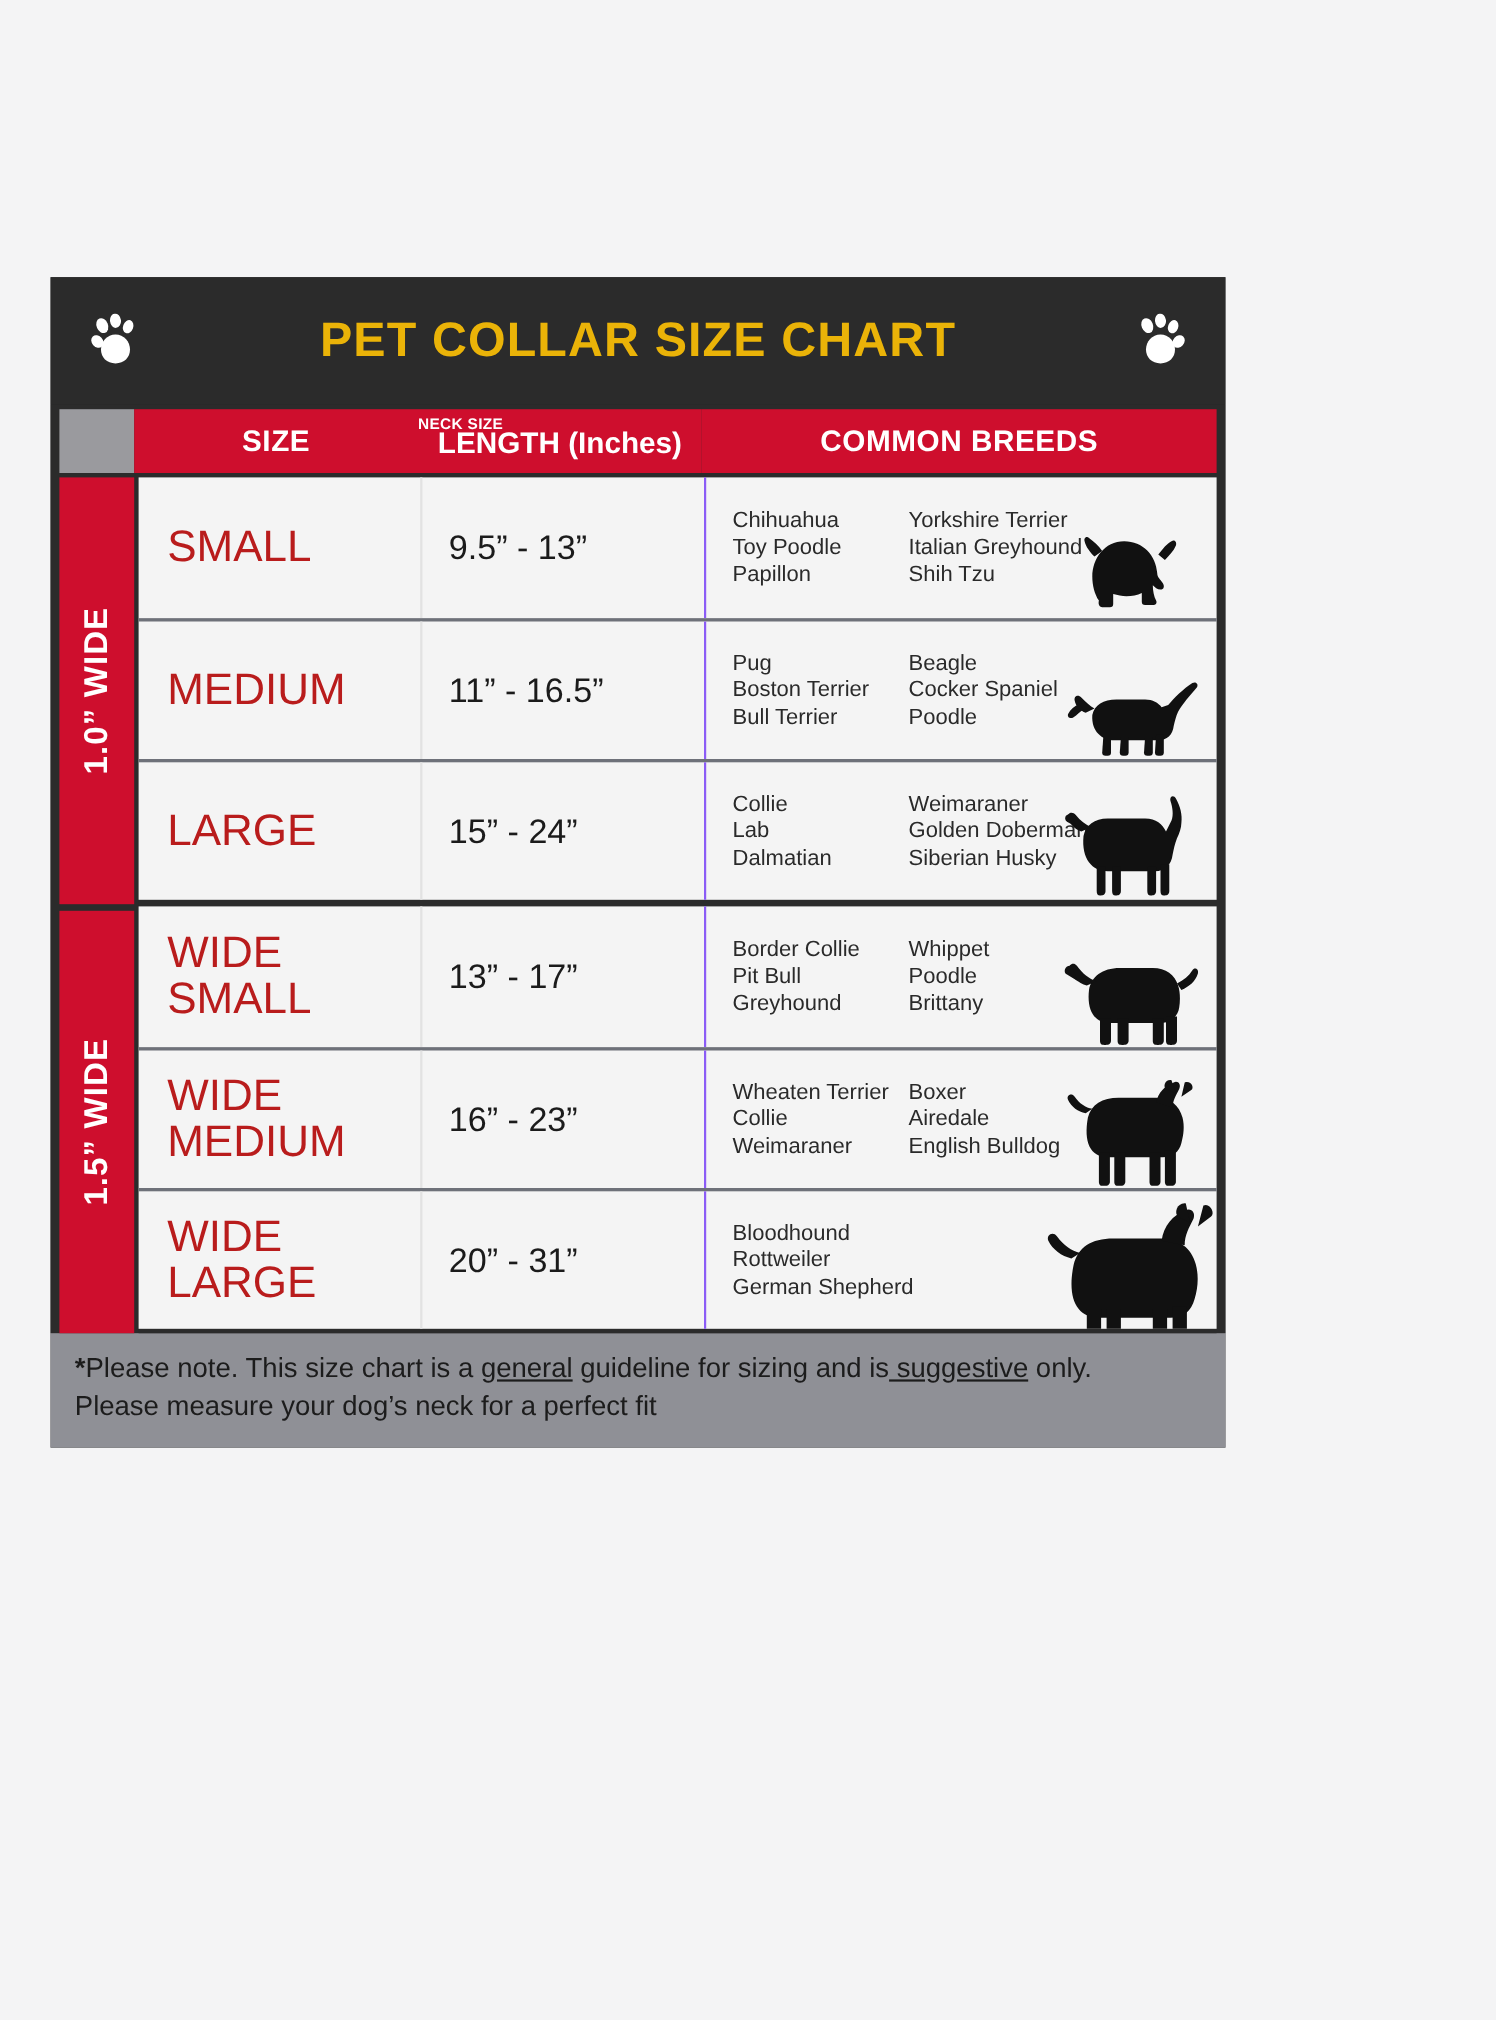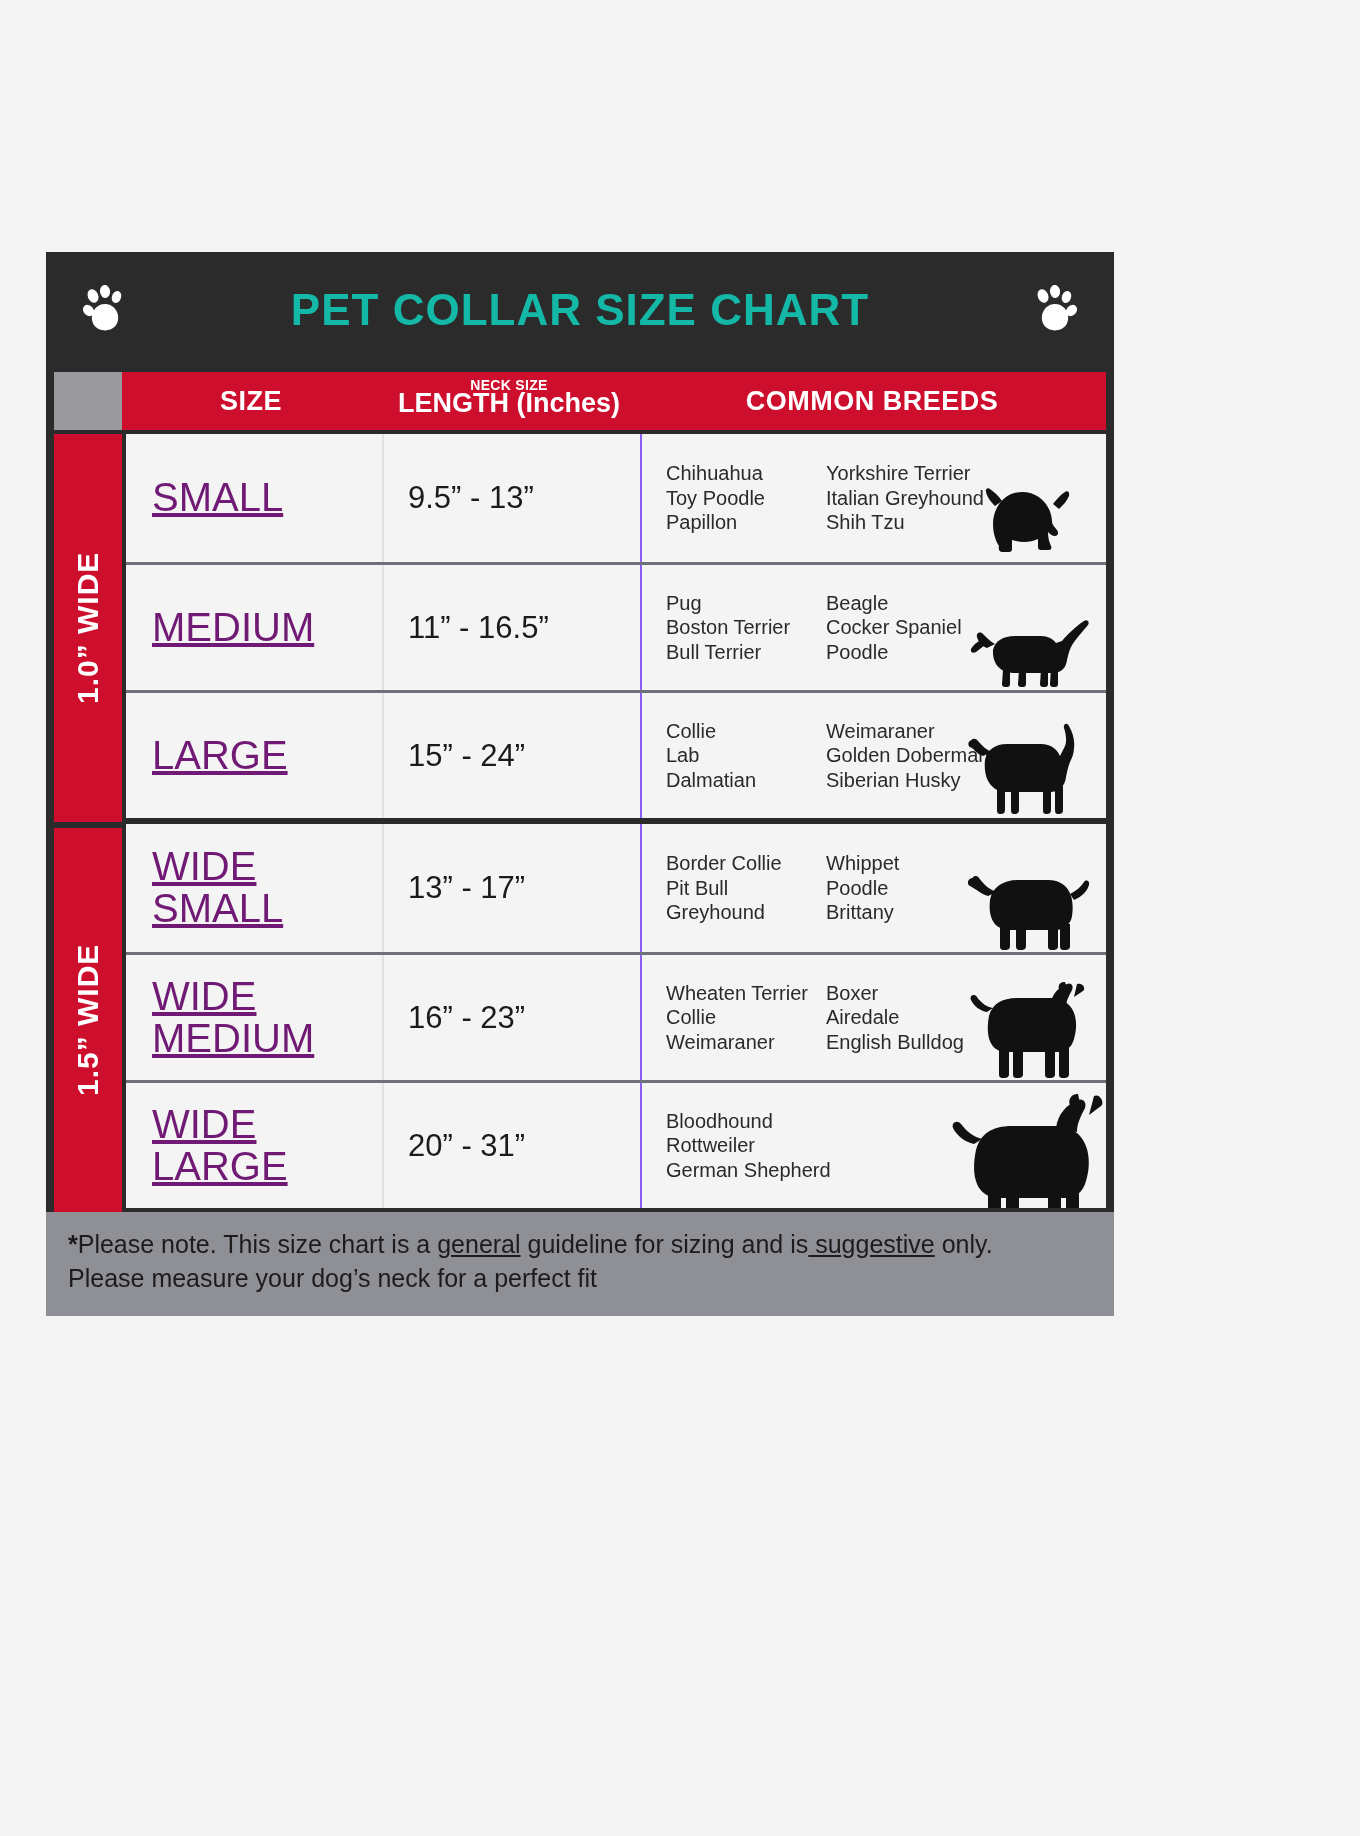--- a/index.html
+++ b/index.html
@@ -23,21 +23,21 @@
 
   
   .banner{
     height:116px;
     background:#2b2b2b;
     display:flex;align-items:center;justify-content:space-between;
     padding:0 36px;
     box-sizing:border-box;
   }
   .banner-title{
-    color:#14b8a6;
+    color:#eab308;
     font-size:44px;
     font-weight:bold;
     letter-spacing:1px;
     text-align:center;
     flex:1;
     white-space:nowrap;
   }
   .paw{width:46px;height:50px;position:relative;flex:0 0 46px;}
   .paw svg{display:block;}
 
@@ -62,21 +62,21 @@
   .hdr-cell{
     background:#ce0e2d;
     color:#fff;
     display:flex;align-items:center;justify-content:center;
     font-weight:bold;
     box-sizing:border-box;
   }
   .hdr-size{flex:0 0 258px;font-size:27px;letter-spacing:.5px;}
   .hdr-len{flex:0 0 258px;position:relative;font-size:27px;line-height:1;}
   .hdr-len .sup{
-    position:absolute;top:6px;left:0;right:0;text-align:center;
+    position:absolute;top:6px;left:0;right:0;
     font-size:14px;font-weight:bold;letter-spacing:.3px;
   }
   .hdr-len .main{margin-top:5px;}
   .hdr-breeds{flex:1;font-size:27px;letter-spacing:.5px;}
 
   
   .body-wrap{display:flex;gap:4px;padding:4px 0 0 0;}
   .rails{width:68px;flex:0 0 68px;display:flex;flex-direction:column;gap:6px;}
   .rail{
     background:#ce0e2d;color:#fff;
@@ -97,23 +97,22 @@
     background:#f4f4f4;
     height:128px;
     position:relative;
     box-sizing:border-box;
   }
   .row + .row{border-top:3px solid #6e7179;}
   .c-size{
     flex:0 0 258px;
     display:flex;flex-direction:column;align-items:flex-start;justify-content:center;
     padding-left:26px;box-sizing:border-box;
-    font-size:40px;font-weight:normal;color:#701a75;line-height:1.04;
+    font-size:40px;font-weight:normal;color:#b91c1c;line-height:1.04;
     border-right:2px solid #e2e2e2;
-    text-decoration:underline;
   }
   .c-size .ln{display:block;}
   .c-len{
     flex:0 0 258px;
     display:flex;align-items:center;justify-content:flex-start;
     padding-left:24px;box-sizing:border-box;
     font-size:31px;color:#1b1b1b;
     border-right:2px solid #8b5cf6;
   }
   .c-breeds{

